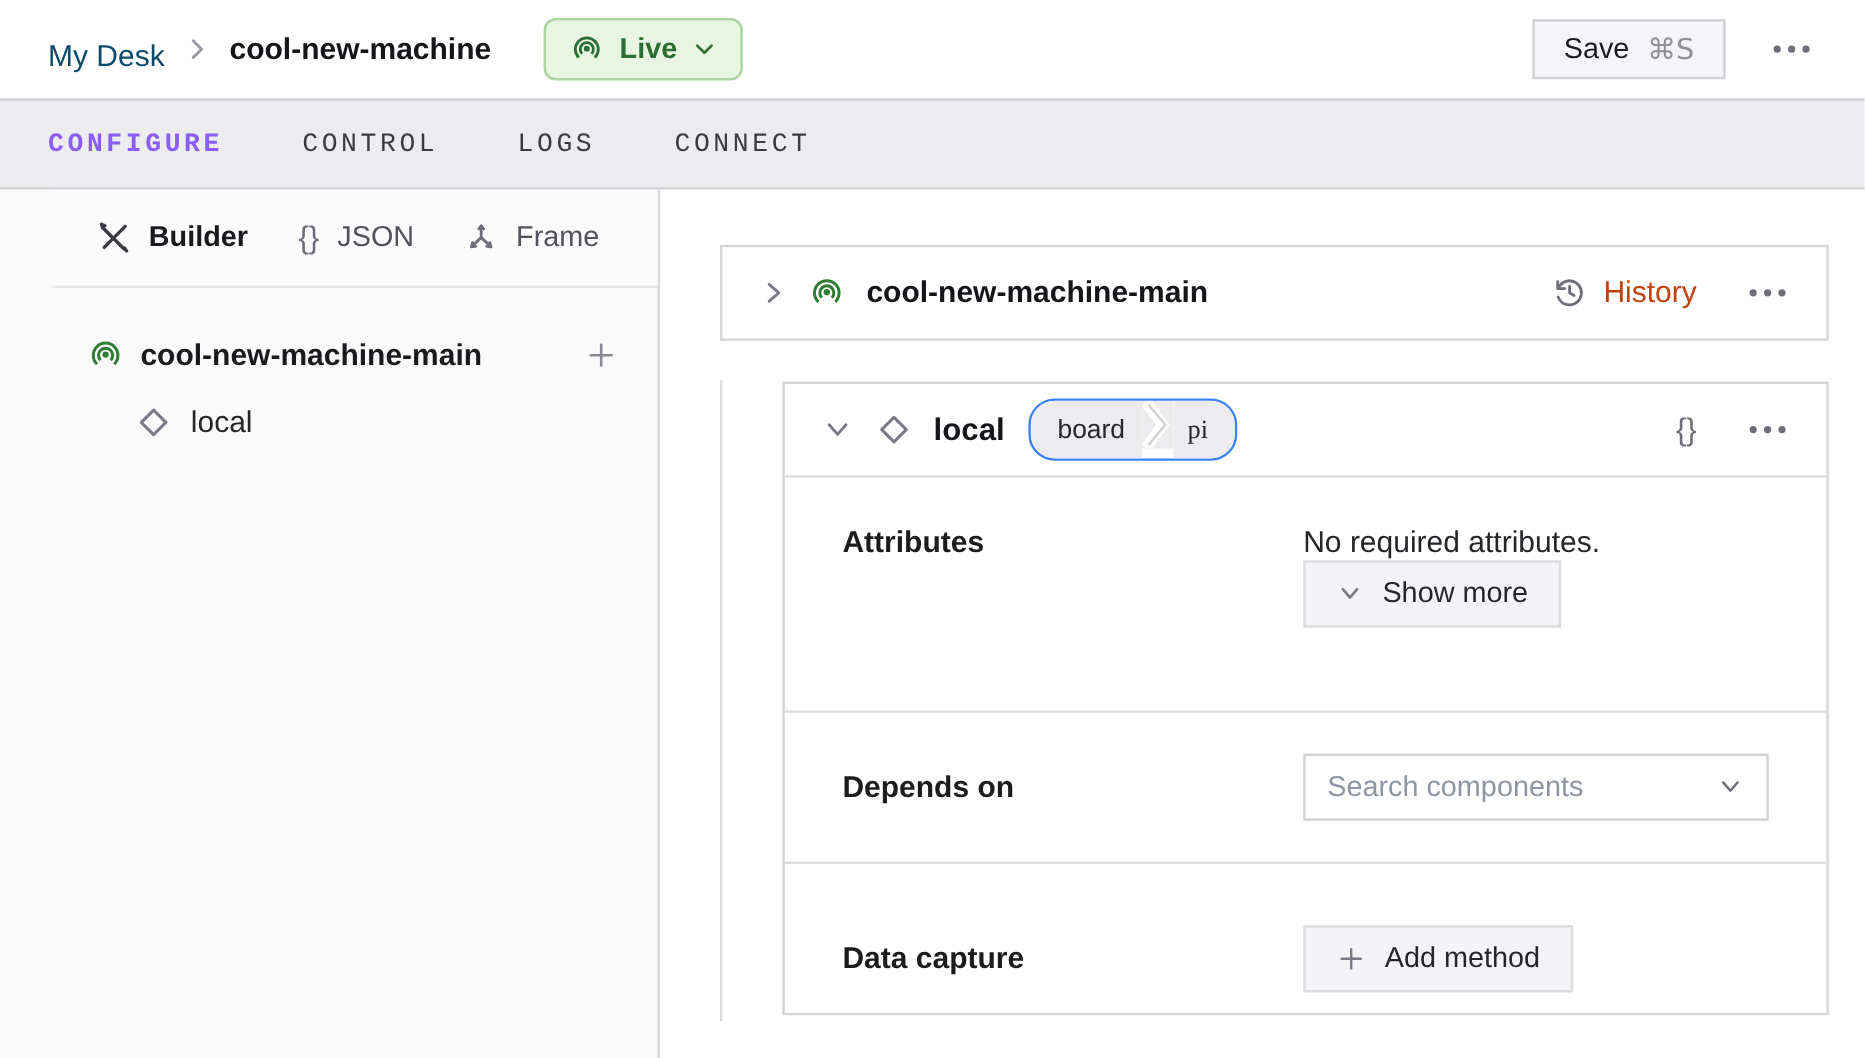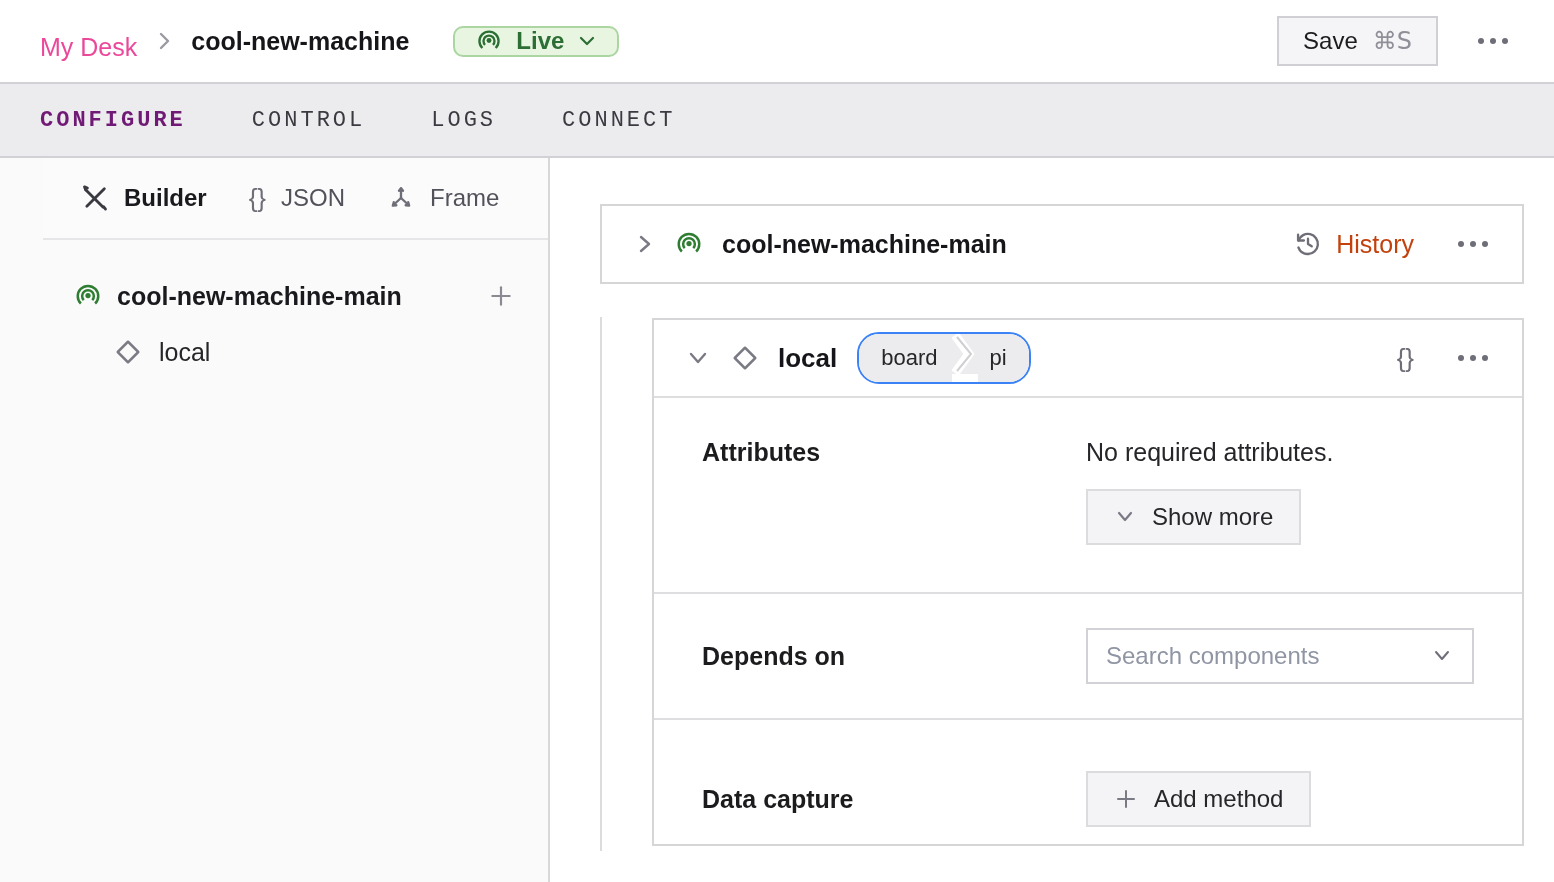--- a/index.html
+++ b/index.html
@@ -3,40 +3,40 @@
 <meta charset="utf-8">
 <style>
   * { margin:0; padding:0; box-sizing:border-box; }
   html,body { background:#ffffff; }
   body { font-family:"Liberation Sans", sans-serif; color:#1c1c1f; }
   .app { position:relative; width:1554px; height:882px; background:#fff; overflow:hidden; }
 
   
   .header { height:82px; display:flex; align-items:center; padding:0 40px; background:#fff; }
   .breadcrumb { display:flex; align-items:center; gap:18px; font-size:25px; }
-  .crumb-parent { color:#ec4899; cursor:pointer;margin-top:12px; }
+  .crumb-parent { color:#0c4a6e; cursor:pointer;margin-top:12px; }
   .crumb-sep { display:flex; align-items:center; color:#9a9aa2; }
   .crumb-current { font-weight:700; color:#16161a; }
-  .live-badge { margin-left:44px; height:31px; display:flex; align-items:center; gap:13px;
+  .live-badge { margin-left:44px; height:52px; display:flex; align-items:center; gap:13px;
     padding:0 20px; background:#e7f5e1; border:2px solid #abd6a2; border-radius:10px; cursor:pointer; }
   .live-badge .label { color:#2c6e33; font-size:24px; font-weight:600; }
   .header-right { margin-left:auto; display:flex; align-items:center; gap:34px; }
   .save-btn { height:50px; display:flex; align-items:center; gap:15px; padding:0 24px;
     background:#f5f5f7; border:2px solid #cfcfd4; cursor:pointer; }
   .save-btn .save-label { font-size:24px; color:#1c1c1f; }
   .save-btn .shortcut { font-size:24px; color:#8f8f98; font-family:"DejaVu Sans", sans-serif; }
   .dots { display:flex; gap:6px; align-items:center; cursor:pointer; padding:6px; }
   .dots i { width:6px; height:6px; border-radius:50%; background:#6e6e78; }
 
   
   .tabbar { height:76px; background:#ececef; border-top:2px solid #d2d2d6; border-bottom:2px solid #d2d2d6;
     display:flex; align-items:center; padding:0 40px; gap:66px; }
   .tab { font-family:"Liberation Mono", monospace; font-size:22px; letter-spacing:3px;
     color:#3a3a41; cursor:pointer; white-space:nowrap; }
-  .tab.active { font-weight:700; color:#701a75; }
+  .tab.active { font-weight:700; color:#8b5cf6; }
 
   
   .content { display:flex; height:724px; }
 
   
   .sidebar { width:550px; background:#fafafa; border-right:2px solid #d8d8db; flex:none;padding-left:43px; }
   .view-toggle { height:82px; display:flex; align-items:center; padding:0 38px; gap:42px;
     border-bottom:2px solid #e6e6e9; background:#fbfbfc; }
   .view-item { display:flex; align-items:center; gap:15px; cursor:pointer; color:#52525b; font-size:24px; }
   .view-item.active { color:#1a1a1e; font-weight:700; }
@@ -63,33 +63,33 @@
   .component-card { position:absolute; left:102px; top:160px; width:872px; height:528px;
     background:#fff; border:2px solid #d6d6d9; }
   .comp-header { height:78px; display:flex; align-items:center; padding:0 28px; border-bottom:2px solid #dedee1; }
   .comp-header .expander { display:flex; align-items:center; cursor:pointer; padding:4px; }
   .comp-header .d-icon { margin-left:16px; display:flex; align-items:center; }
   .comp-header .name { margin-left:18px; font-size:26px; font-weight:700; color:#16161a; }
   .type-pill { margin-left:20px; height:52px; display:flex; align-items:flex-start;
     border:2px solid #3b82f6; border-radius:22px; overflow:hidden; background:#fff; }
   .type-pill .seg { height:100%; display:flex; align-items:center; background:#ececee; font-size:22px; color:#26262a; }
   .type-pill .seg.type { padding:0 14px 0 22px; }
-  .type-pill .seg.model { padding:0 22px 0 12px; }
+  .type-pill .seg.model { padding:0 22px 0 12px;font-family:Liberation Serif, serif; }
   .braces-btn { font-size:26px; color:#6e6e78; cursor:pointer; font-weight:400; }
 
   .section { display:flex; padding:0 48px; }
   .section + .section { border-top:2px solid #dedee1; }
   .section .sec-label { width:384px; flex:none; font-size:25px; font-weight:700; color:#1c1c1f; }
   .sec-attributes { height:194px; padding-top:40px; }
   .sec-depends { height:126px; align-items:center; }
   .sec-capture { height:160px; align-items:center; }
   .attr-right .empty-text { font-size:25px; color:#26262a; }
   .gray-btn { display:inline-flex; align-items:center; gap:16px; height:56px; padding:0 26px;
     background:#f4f4f6; border:2px solid #dcdcdf; cursor:pointer; font-size:24px; color:#26262a; }
-  .show-more { margin-top:22px; }
+  .show-more { }
   .dep-select { width:398px; height:56px; border:2px solid #d2d2d6; background:#fff;
     display:flex; align-items:center; padding:0 18px; cursor:pointer; }
   .dep-select .placeholder { font-size:24px; color:#8f95a3; }
   .dep-select .chev { margin-left:auto; display:flex; align-items:center; }
 
   svg { display:block; }
 </style>
 </head>
 <body>
 

